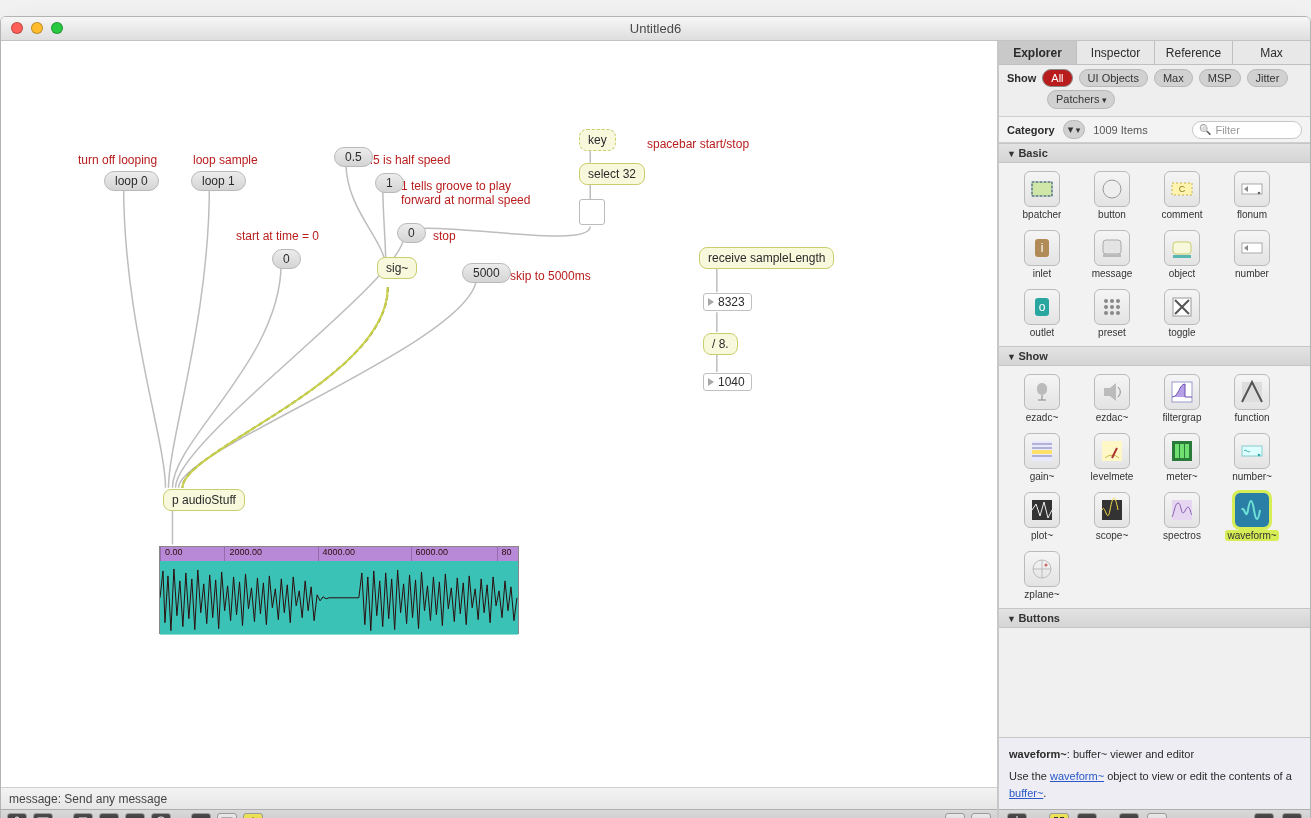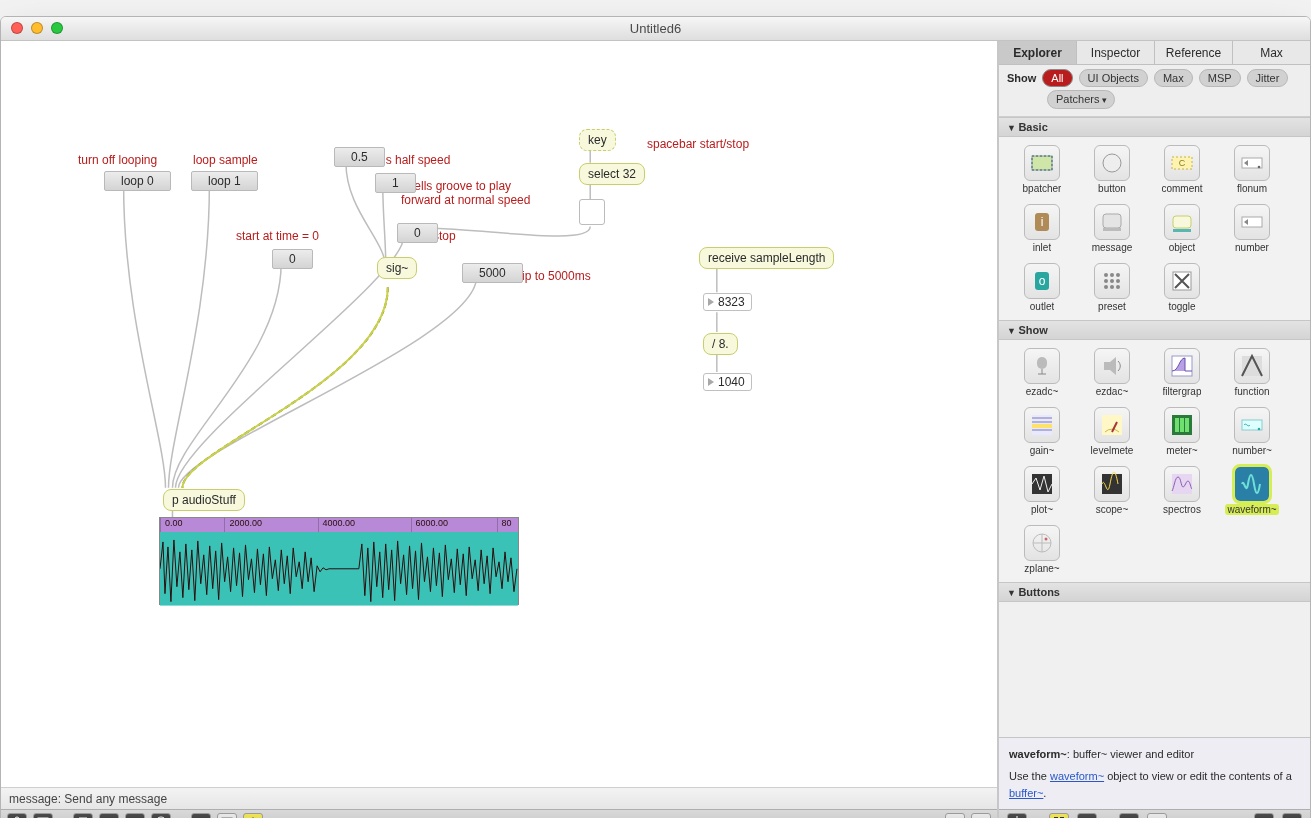--- a/index.html
+++ b/index.html
@@ -55,21 +55,21 @@
   .max-obj,.max-msg,.max-num,.max-toggle,.max-comment{
     position:absolute;font-size:12px;white-space:nowrap;
   }
   .max-obj{
     background:var(--obj-bg);border:1px solid var(--obj-border);
     border-radius:8px;padding:3px 8px;
   }
   .max-obj.dash{border-style:dashed}
   .max-msg{
     background:linear-gradient(#ececec,#d4d4d4);border:1px solid var(--msg-border);
-    border-radius:2px;padding:2px 16px;
+    border-radius:10px;padding:2px 10px;
   }
   .max-num{
     background:var(--num-bg);border:1px solid var(--num-border);
     border-radius:3px;padding:1px 6px 1px 14px;min-width:36px;position:absolute;
   }
   .max-num::before{
     content:"";position:absolute;left:4px;top:50%;transform:translateY(-50%);
     border-left:6px solid #a8a8a8;border-top:4px solid transparent;border-bottom:4px solid transparent;
   }
   .max-toggle{
@@ -207,21 +207,21 @@
         <div class="max-obj dash" style="left:578px;top:88px">key</div>
         <div class="max-obj" style="left:578px;top:122px">select 32</div>
         <div class="max-toggle" style="left:578px;top:158px"></div>
         <div class="max-obj" style="left:376px;top:216px">sig~</div>
         <div class="max-obj" style="left:698px;top:206px">receive sampleLength</div>
         <div class="max-num" style="left:702px;top:252px">8323</div>
         <div class="max-obj" style="left:702px;top:292px">/ 8.</div>
         <div class="max-num" style="left:702px;top:332px">1040</div>
         <div class="max-obj" style="left:162px;top:448px">p audioStuff</div>
 
-        <div class="waveform" style="left:158px;top:476px;width:360px;height:88px">
+        <div class="waveform" style="left:158px;top:505px;width:360px;height:88px">
           <div class="strip">
             <span style="width:18%">0.00</span>
             <span style="width:26%">2000.00</span>
             <span style="width:26%">4000.00</span>
             <span style="width:24%">6000.00</span>
             <span style="width:6%">80</span>
           </div>
           <svg class="wave-svg" viewBox="0 0 360 74" preserveAspectRatio="none">
             <rect x="0" y="0" width="360" height="74" fill="var(--wave-bg)"></rect>
             <g stroke="var(--wave-line)" stroke-width="1">
@@ -322,20 +322,28 @@
           <span class="pill">UI Objects</span>
           <span class="pill">Max</span>
           <span class="pill">MSP</span>
           <span class="pill">Jitter</span>
         </div>
         <div class="filters-row" style="padding-left:40px">
           <span class="pill dd">Patchers</span>
         </div>
       </div>
 
+      <div class="cat-bar">
+        <b>Category</b>
+        <span class="pill dd" style="padding:0 4px">▾</span>
+        <span class="count">1009 Items</span>
+        <span class="search">
+            <span>Filter</span>
+          </span>
+      </div>
 
       <div class="palette-scroll">
         <div class="section-head">Basic</div>
         <div class="palette">
           <div class="chip">
               <div class="ico">
                 <svg viewBox="0 0 26 26">
                   <rect x="3" y="6" width="20" height="14" fill="#cfe6a8" stroke="#7a9"></rect>
                   <rect x="3" y="6" width="20" height="14" fill="none" stroke="#557" stroke-dasharray="2 2"></rect>
                 </svg>

